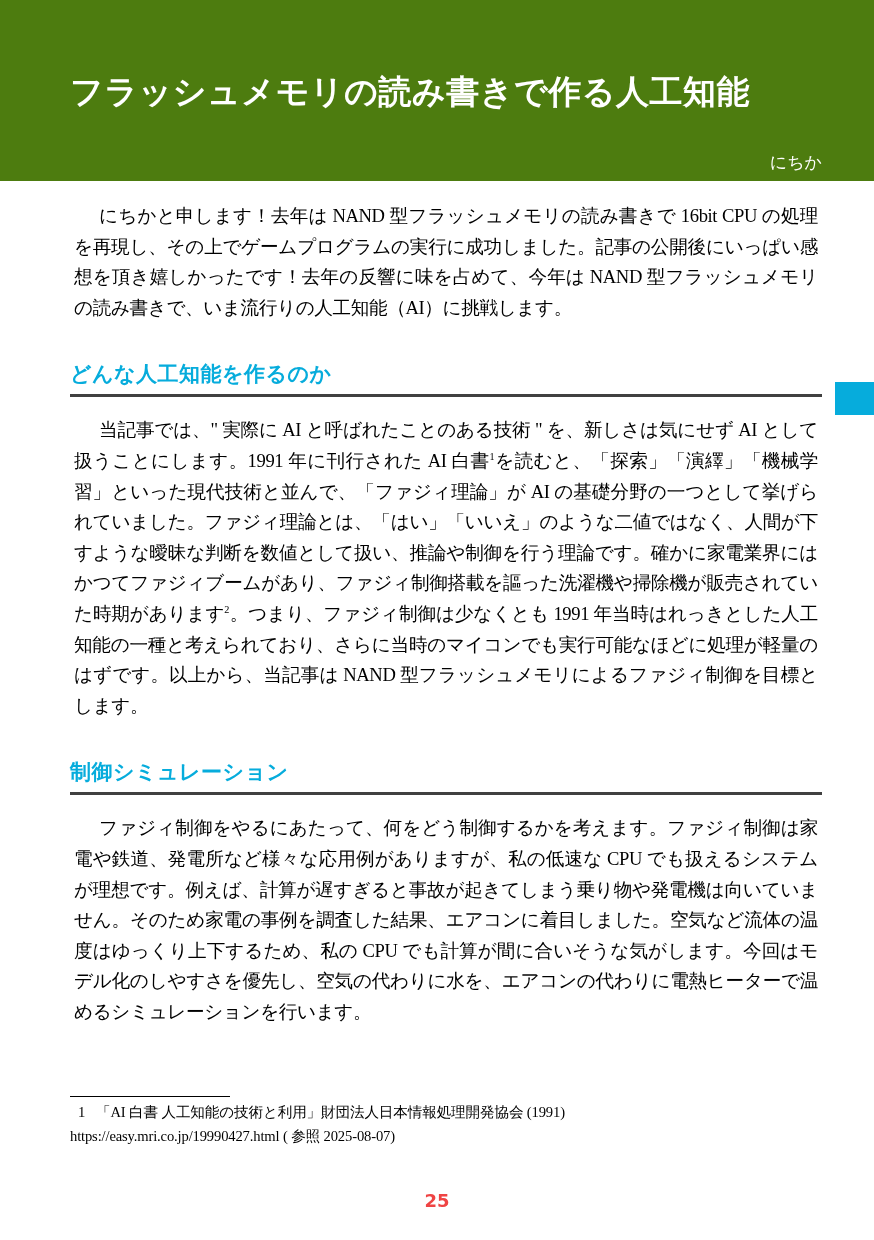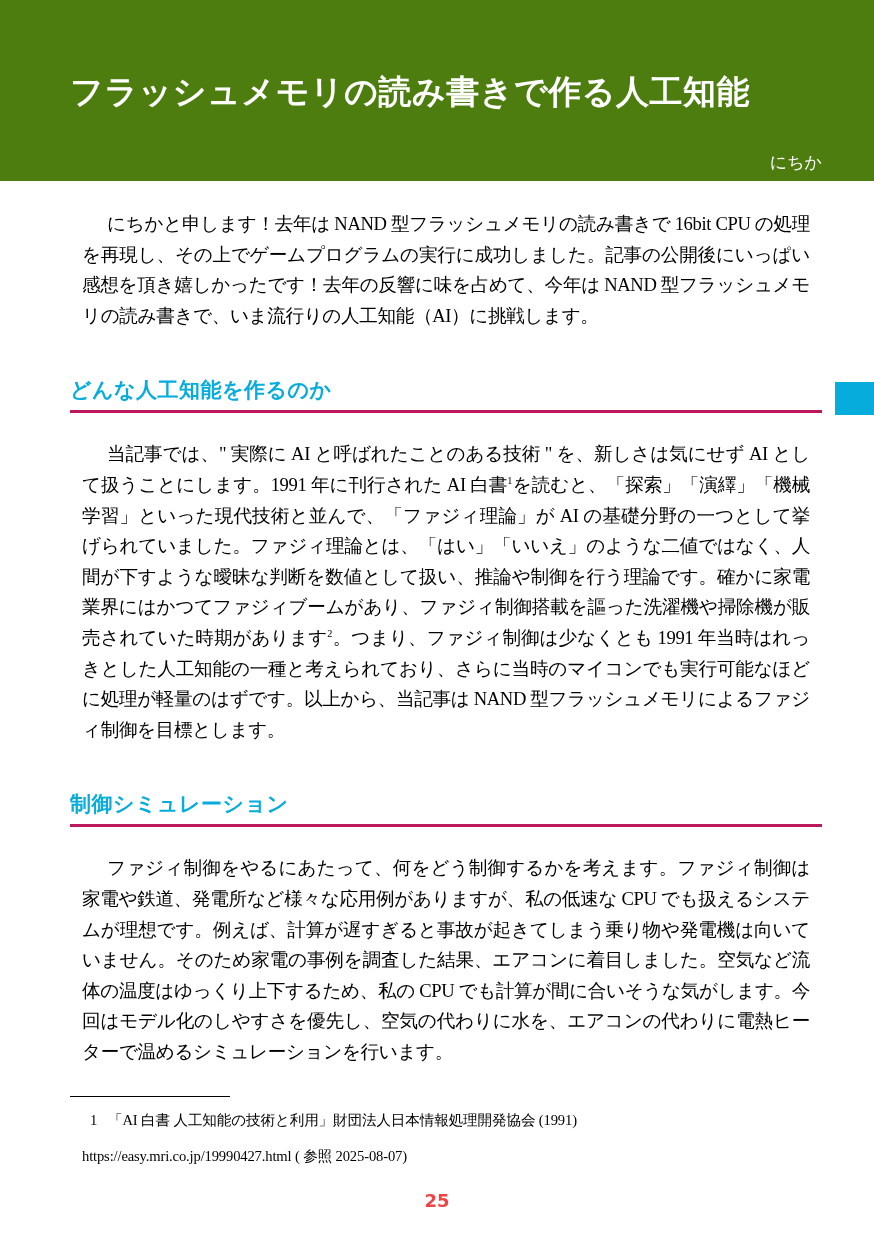--- a/index.html
+++ b/index.html
@@ -63,21 +63,21 @@
 
   
   .page-body {
     position: absolute;
     left: 70px;
     top: 197px;
     width: 752px;
   }
 
   p.para {
-    margin: 12px;
+    margin: 4px;
     font-size: 18.6px;
     line-height: 30.6px;
     text-align: justify;
     text-justify: inter-character;
     text-indent: 1.35em;
     letter-spacing: -0.02em;
     word-break: break-all;
   }
   p.para + p.para { margin-top: 0; }
 
@@ -85,21 +85,21 @@
 
   
   .section-heading {
     font-family: "DejaVu Sans", "Liberation Sans", sans-serif;
     font-weight: 700;
     font-size: 21px;
     line-height: 26px;
     color: #06ACDC;
     letter-spacing: 0.5px;
     padding-bottom: 7px;
-    border-bottom: 3px solid #be185d;
+    border-bottom: 3px solid #404040;
     margin: 0;
   }
   .heading-after-gap { height: 14px; }
 
   
   sup.fn {
     font-size: 0.55em;
     vertical-align: super;
     line-height: 0;
     letter-spacing: 0;
@@ -115,21 +115,21 @@
   .footnote-rule {
     width: 160px;
     height: 0;
     border-top: 1.6px solid #000000;
     margin: 0 0 4px 0;
   }
   .footnote-line {
     font-size: 14.6px;
     line-height: 23.5px;
     letter-spacing: -0.01em;
-    margin: 12px;
+    margin: 0;
     white-space: nowrap;
   }
   .footnote-line .fn-num {
     display: inline-block;
     width: 26px;
     padding-left: 8px;
     box-sizing: border-box;
   }
   .footnote-line.cont { padding-left: 0; }
 

